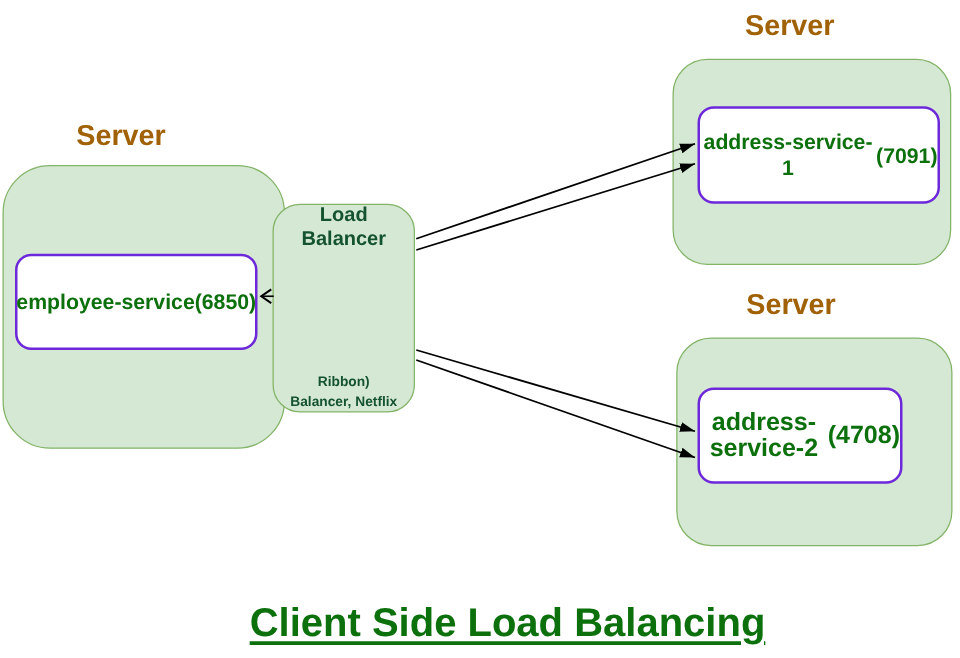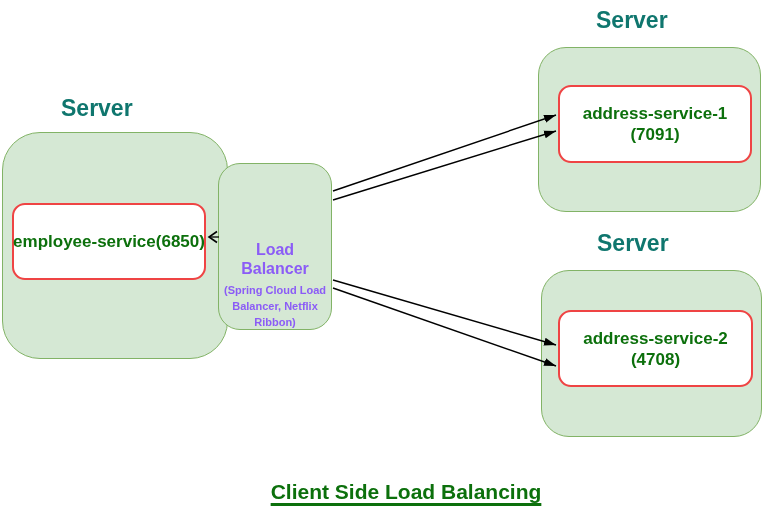--- a/index.html
+++ b/index.html
@@ -10,46 +10,46 @@
   .green-box{
     position:absolute;background:#d5e8d4;border:1.5px solid #82b366;
     box-sizing:border-box;
   }
   #left-server-box{left:2px;top:132px;width:226px;height:227px;border-radius:38px;}
   #lb-box{left:218px;top:163px;width:114px;height:167px;border-radius:22px;}
   #server1-box{left:538px;top:47px;width:223px;height:165px;border-radius:28px;}
   #server2-box{left:541px;top:270px;width:221px;height:167px;border-radius:28px;}
 
   .white-box{
-    position:absolute;background:#ffffff;border:2px solid #ef4444;border-radius:13px;
-    box-sizing:border-box;display:flex;flex-direction:column;align-items:center;
+    position:absolute;background:#ffffff;border:2px solid #6d28d9;border-radius:13px;
+    box-sizing:border-box;display:flex;flex-direction:row;align-items:center;
     justify-content:center;text-align:center;color:#0c700c;font-weight:bold;
   }
   #employee-box{left:12px;top:203px;width:194px;height:77px;font-size:17px;white-space:nowrap;}
   #address1-box{left:558px;top:85px;width:194px;height:78px;font-size:17px;line-height:21px;}
-  #address2-box{left:558px;top:310px;width:195px;height:77px;font-size:17px;line-height:21px;}
+  #address2-box{left:558px;top:310px;width:164px;height:77px;font-size:20px;line-height:21px;}
 
   .server-label{
-    position:absolute;color:#0f766e;font-weight:bold;font-size:23px;line-height:26px;
+    position:absolute;color:#a16207;font-weight:bold;font-size:23px;line-height:26px;
   }
   #label-left{left:61px;top:95px;}
   #label-server1{left:596px;top:7px;}
   #label-server2{left:597px;top:230px;}
 
   .lb-text{
     position:absolute;left:218px;top:163px;width:114px;height:167px;
-    display:flex;flex-direction:column;align-items:center;justify-content:flex-end;
-    text-align:center;color:#8b5cf6;font-weight:bold;
+    display:flex;flex-direction:column;align-items:center;justify-content:space-between;
+    text-align:center;color:#14532d;font-weight:bold;
   }
   .lb-title{font-size:16px;line-height:19px;width:82px;}
   .lb-sub{font-size:11px;line-height:16px;margin-top:4px;}
 
   #diagram-title{
     position:absolute;left:0;top:480px;width:100%;box-sizing:border-box;padding-left:44px;
-    text-align:center;color:#0c700c;font-weight:bold;font-size:21px;
+    text-align:center;color:#0c700c;font-weight:bold;font-size:32px;
     text-decoration:underline;text-decoration-thickness:3px;text-underline-offset:4px;
   }
   #arrow-layer{position:absolute;left:0;top:0;pointer-events:none;}
 </style>
 </head>
 <body>
 
 <div class="canvas">
 
   <div class="green-box" id="left-server-box"></div>
@@ -71,23 +71,22 @@
   </div>
 
   <div class="white-box" id="address2-box">
     <span>address-service-2</span>
     <span>(4708)</span>
   </div>
 
   <div class="lb-text">
     <div class="lb-title">Load Balancer</div>
     <div class="lb-sub">
-      <div>(Spring Cloud Load</div>
+      <div>Ribbon)</div>
       <div>Balancer, Netflix</div>
-      <div>Ribbon)</div>
     </div>
   </div>
 
   <svg id="arrow-layer" width="768" height="526" viewBox="0 0 768 526">
     <defs>
       <marker id="arrowhead" markerWidth="13" markerHeight="10" refX="12" refY="5" orient="auto" markerUnits="userSpaceOnUse">
         <path d="M0,1 L12,5 L0,9 Z" fill="#000000"></path>
       </marker>
     </defs>
 

